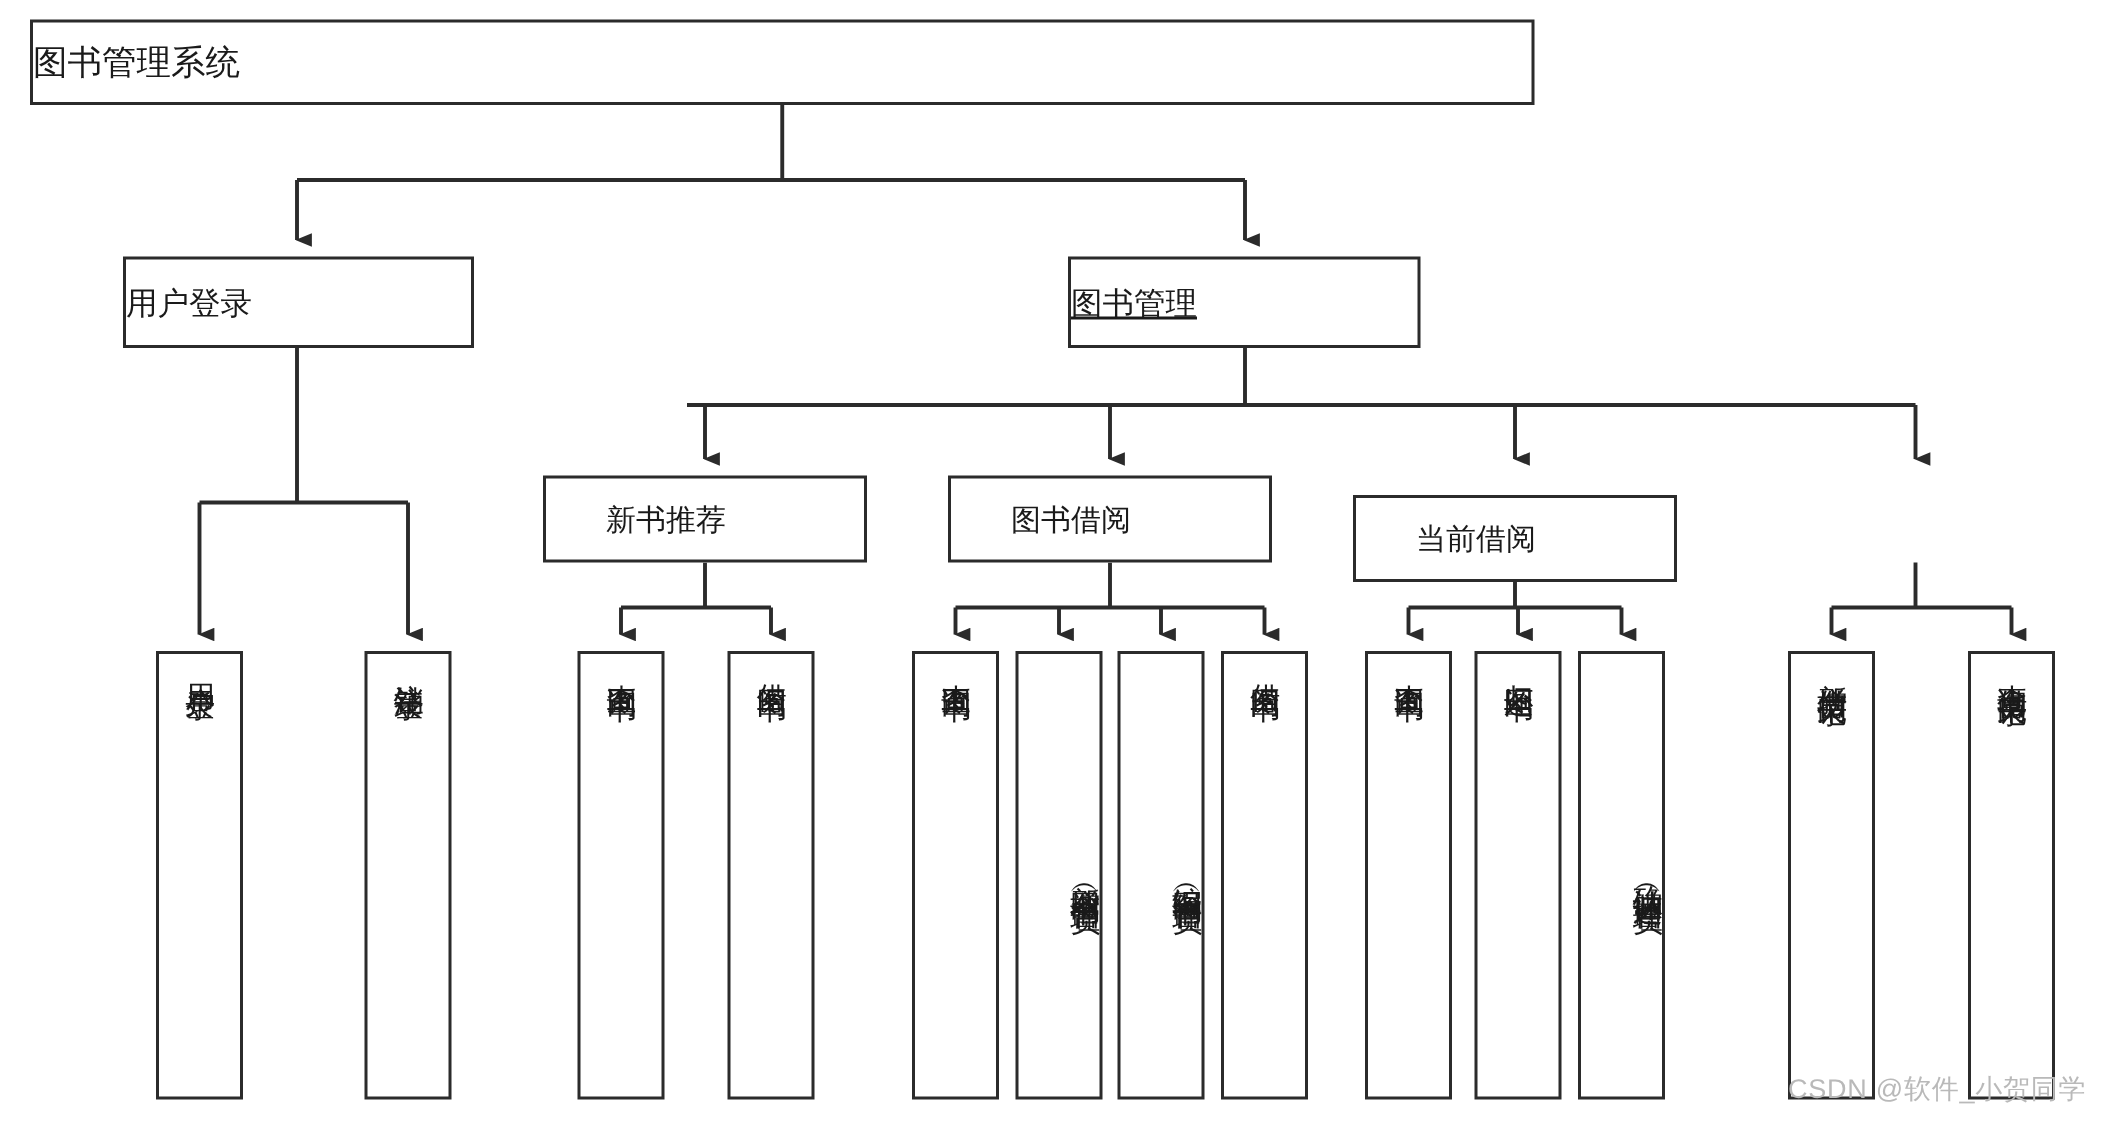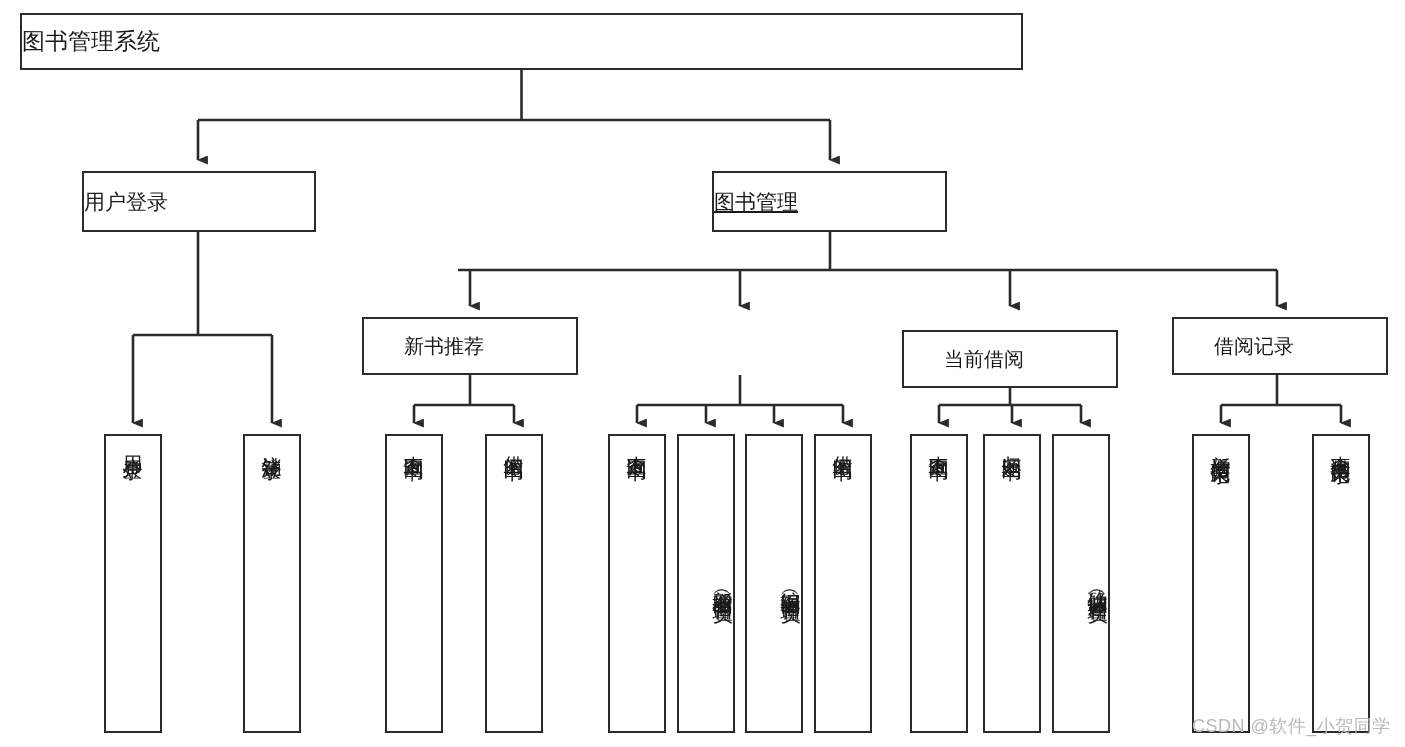--- a/index.html
+++ b/index.html
@@ -132,25 +132,25 @@
   <div class="node lvl1" style="left: 82px; top: 171px; width: 234px; height: 61px;">
     <span>用户登录</span>
   </div>
   <div class="node lvl1" style="left: 712px; top: 171px; width: 235px; height: 61px; text-decoration: underline;">
     <span>图书管理</span>
   </div>
 
   <div class="node lvl2" style="left: 362px; top: 317px; width: 216px; height: 58px;">
     <span>新书推荐</span>
   </div>
+  <div class="node lvl2" style="left: 632px; top: 317px; width: 216px; height: 58px;">
+    <span>图书借阅</span>
+  </div>
   <div class="node lvl2" style="left: 902px; top: 330px; width: 216px; height: 58px;">
     <span>当前借阅</span>
-  </div>
-  <div class="node lvl2" style="left: 1172px; top: 317px; width: 216px; height: 58px;">
-    <span>借阅记录</span>
   </div>
 
   <div class="node leaf" style="left: 104px; top: 434px; width: 58px; height: 299px; align-items: center;">
     <span class="vtext">用户登录</span>
   </div>
   <div class="node leaf" style="left: 243px; top: 434px; width: 58px; height: 299px; align-items: center;">
     <span class="vtext">注销登录</span>
   </div>
   <div class="node leaf" style="left: 385px; top: 434px; width: 58px; height: 299px; align-items: center;">
     <span class="vtext">查询图书</span>

